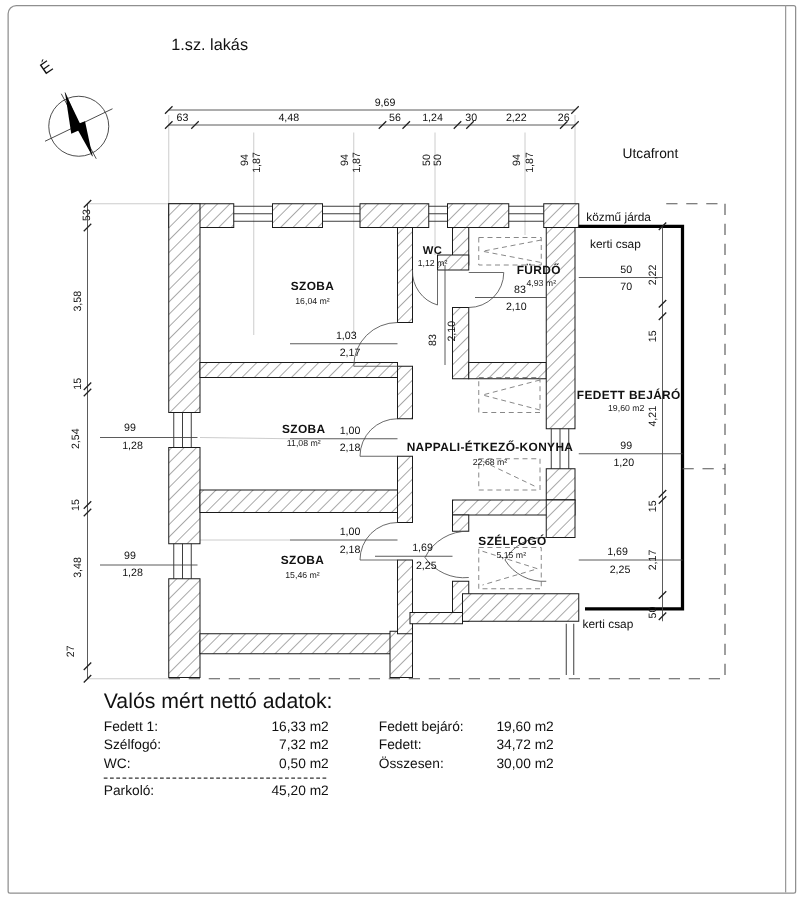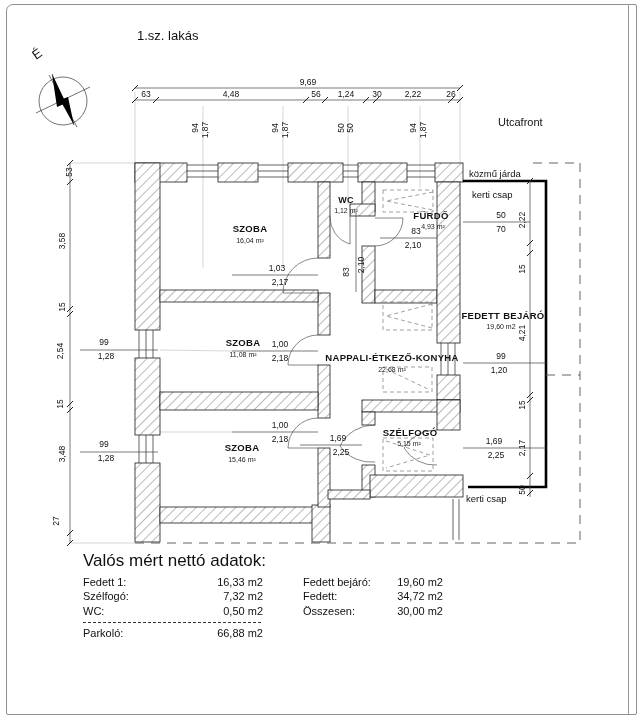--- a/index.html
+++ b/index.html
@@ -248,20 +248,20 @@
   </g>
 </svg>
 
 <div class="tbl-head">Valós mért nettó adatok:</div>
 
 <div class="tbl" style="left:83px;top:575px">
   <div class="trow"><span class="tlabel">Fedett 1:</span><span class="tval">16,33 m2</span></div>
   <div class="trow"><span class="tlabel">Szélfogó:</span><span class="tval">7,32 m2</span></div>
   <div class="trow"><span class="tlabel">WC:</span><span class="tval">0,50 m2</span></div>
   <div class="sep"></div>
-  <div class="trow"><span class="tlabel">Parkoló:</span><span class="tval">66,88 m2</span></div>
+  <div class="trow"><span class="tlabel">Parkoló:</span><span class="tval">45,20 m2</span></div>
 </div>
 
 <div class="tbl" style="left:303px;top:575px">
   <div class="trow2"><span class="tlabel">Fedett bejáró:</span><span class="tval">19,60 m2</span></div>
   <div class="trow2"><span class="tlabel">Fedett:</span><span class="tval">34,72 m2</span></div>
   <div class="trow2"><span class="tlabel">Összesen:</span><span class="tval">30,00 m2</span></div>
 </div>
 
 </body></html>

